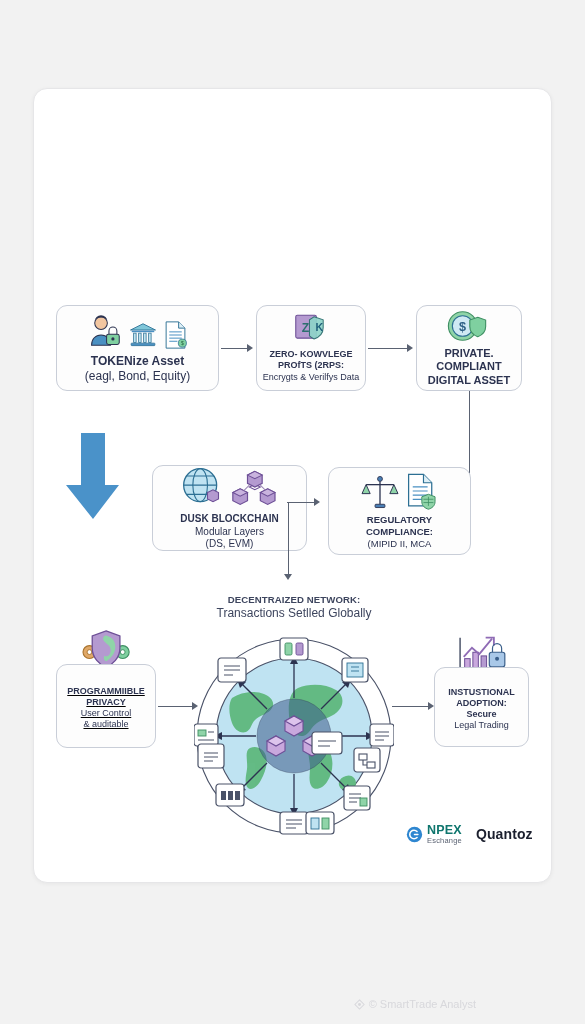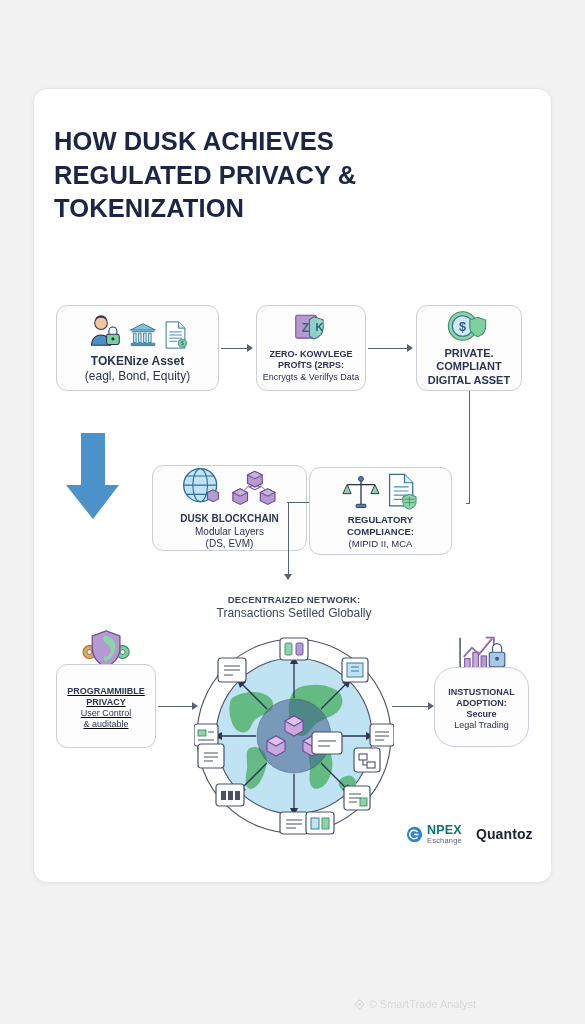--- a/index.html
+++ b/index.html
@@ -56,26 +56,26 @@
   #n-tokenize { left: 22px; top: 216px; width: 163px; height: 86px; }
   #n-tokenize .cap { font-size: 12px; }
   #n-zk { left: 222px; top: 216px; width: 110px; height: 86px; }
   #n-zk .cap { font-size: 9px; }
   #n-asset { left: 382px; top: 216px; width: 106px; height: 86px; }
   #n-asset .cap { font-size: 11px; }
 
   #n-dusk { left: 98px; top: 376px; width: 155px; height: 86px; margin-left: 20px; }
   #n-dusk .cap { font-size: 10px; }
   #n-dusk .inner { display:flex; align-items:center; gap:3px; }
-  #n-reg { left: 275px; top: 378px; width: 143px; height: 88px; }
+  #n-reg { left: 294px; top: 378px; width: 143px; height: 88px; }
   #n-reg .cap { font-size: 9.5px; }
 
   #n-priv { left: 22px; top: 575px; width: 100px; height: 84px; text-decoration: underline; }
   #n-priv .cap { font-size: 9px; }
-  #n-inst { left: 400px; top: 578px; width: 95px; height: 80px; border-radius: 21px; }
+  #n-inst { left: 400px; top: 578px; width: 95px; height: 80px; }
   #n-inst .cap { font-size: 9px; }
 
   .float-icon { position:absolute; }
 
   
   .line { position: absolute; background: #5a6272; }
   .h { height: 1.3px; }
   .v { width: 1.3px; }
   .arrow-r, .arrow-d {
     position: absolute; width: 0; height: 0;
@@ -112,24 +112,20 @@
     color:#d8d8dc; font-size:11px;
     display:flex; align-items:center; justify-content:flex-end; gap:4px;
   }
   #watermark .wm-right { padding-right: 18px; display:flex; align-items:center; gap:4px;}
 </style>
 </head>
 <body>
 
 <div class="poster">
 
-  <div class="title">
-    <span>HOW DUSK ACHIEVES</span>
-    <span class="l2">REGULATED PRIVACY &amp; TOKENIZATION</span>
-  </div>
 
   <div class="node" id="n-tokenize">
     <div class="icons">
       <svg width="38" height="38" viewBox="0 0 48 48">
         <circle cx="19" cy="14" r="8" fill="#f2c6a0" stroke="#2c3350" stroke-width="1.3"></circle>
         <path d="M11 12a8 8 0 0116 0c0-3-3-5-8-5s-8 2-8 5z" fill="#2c3350"></path>
         <path d="M7 42c0-8 5-13 12-13s12 5 12 13z" fill="#4a90c2" stroke="#2c3350" stroke-width="1.3"></path>
         <rect x="26" y="28" width="16" height="13" rx="2.5" fill="#7fd0a0" stroke="#2c3350" stroke-width="1.3"></rect>
         <path d="M29 28v-4a5 5 0 0110 0v4" fill="none" stroke="#2c3350" stroke-width="1.3"></path>
         <circle cx="34" cy="34" r="2" fill="#2c3350"></circle>

